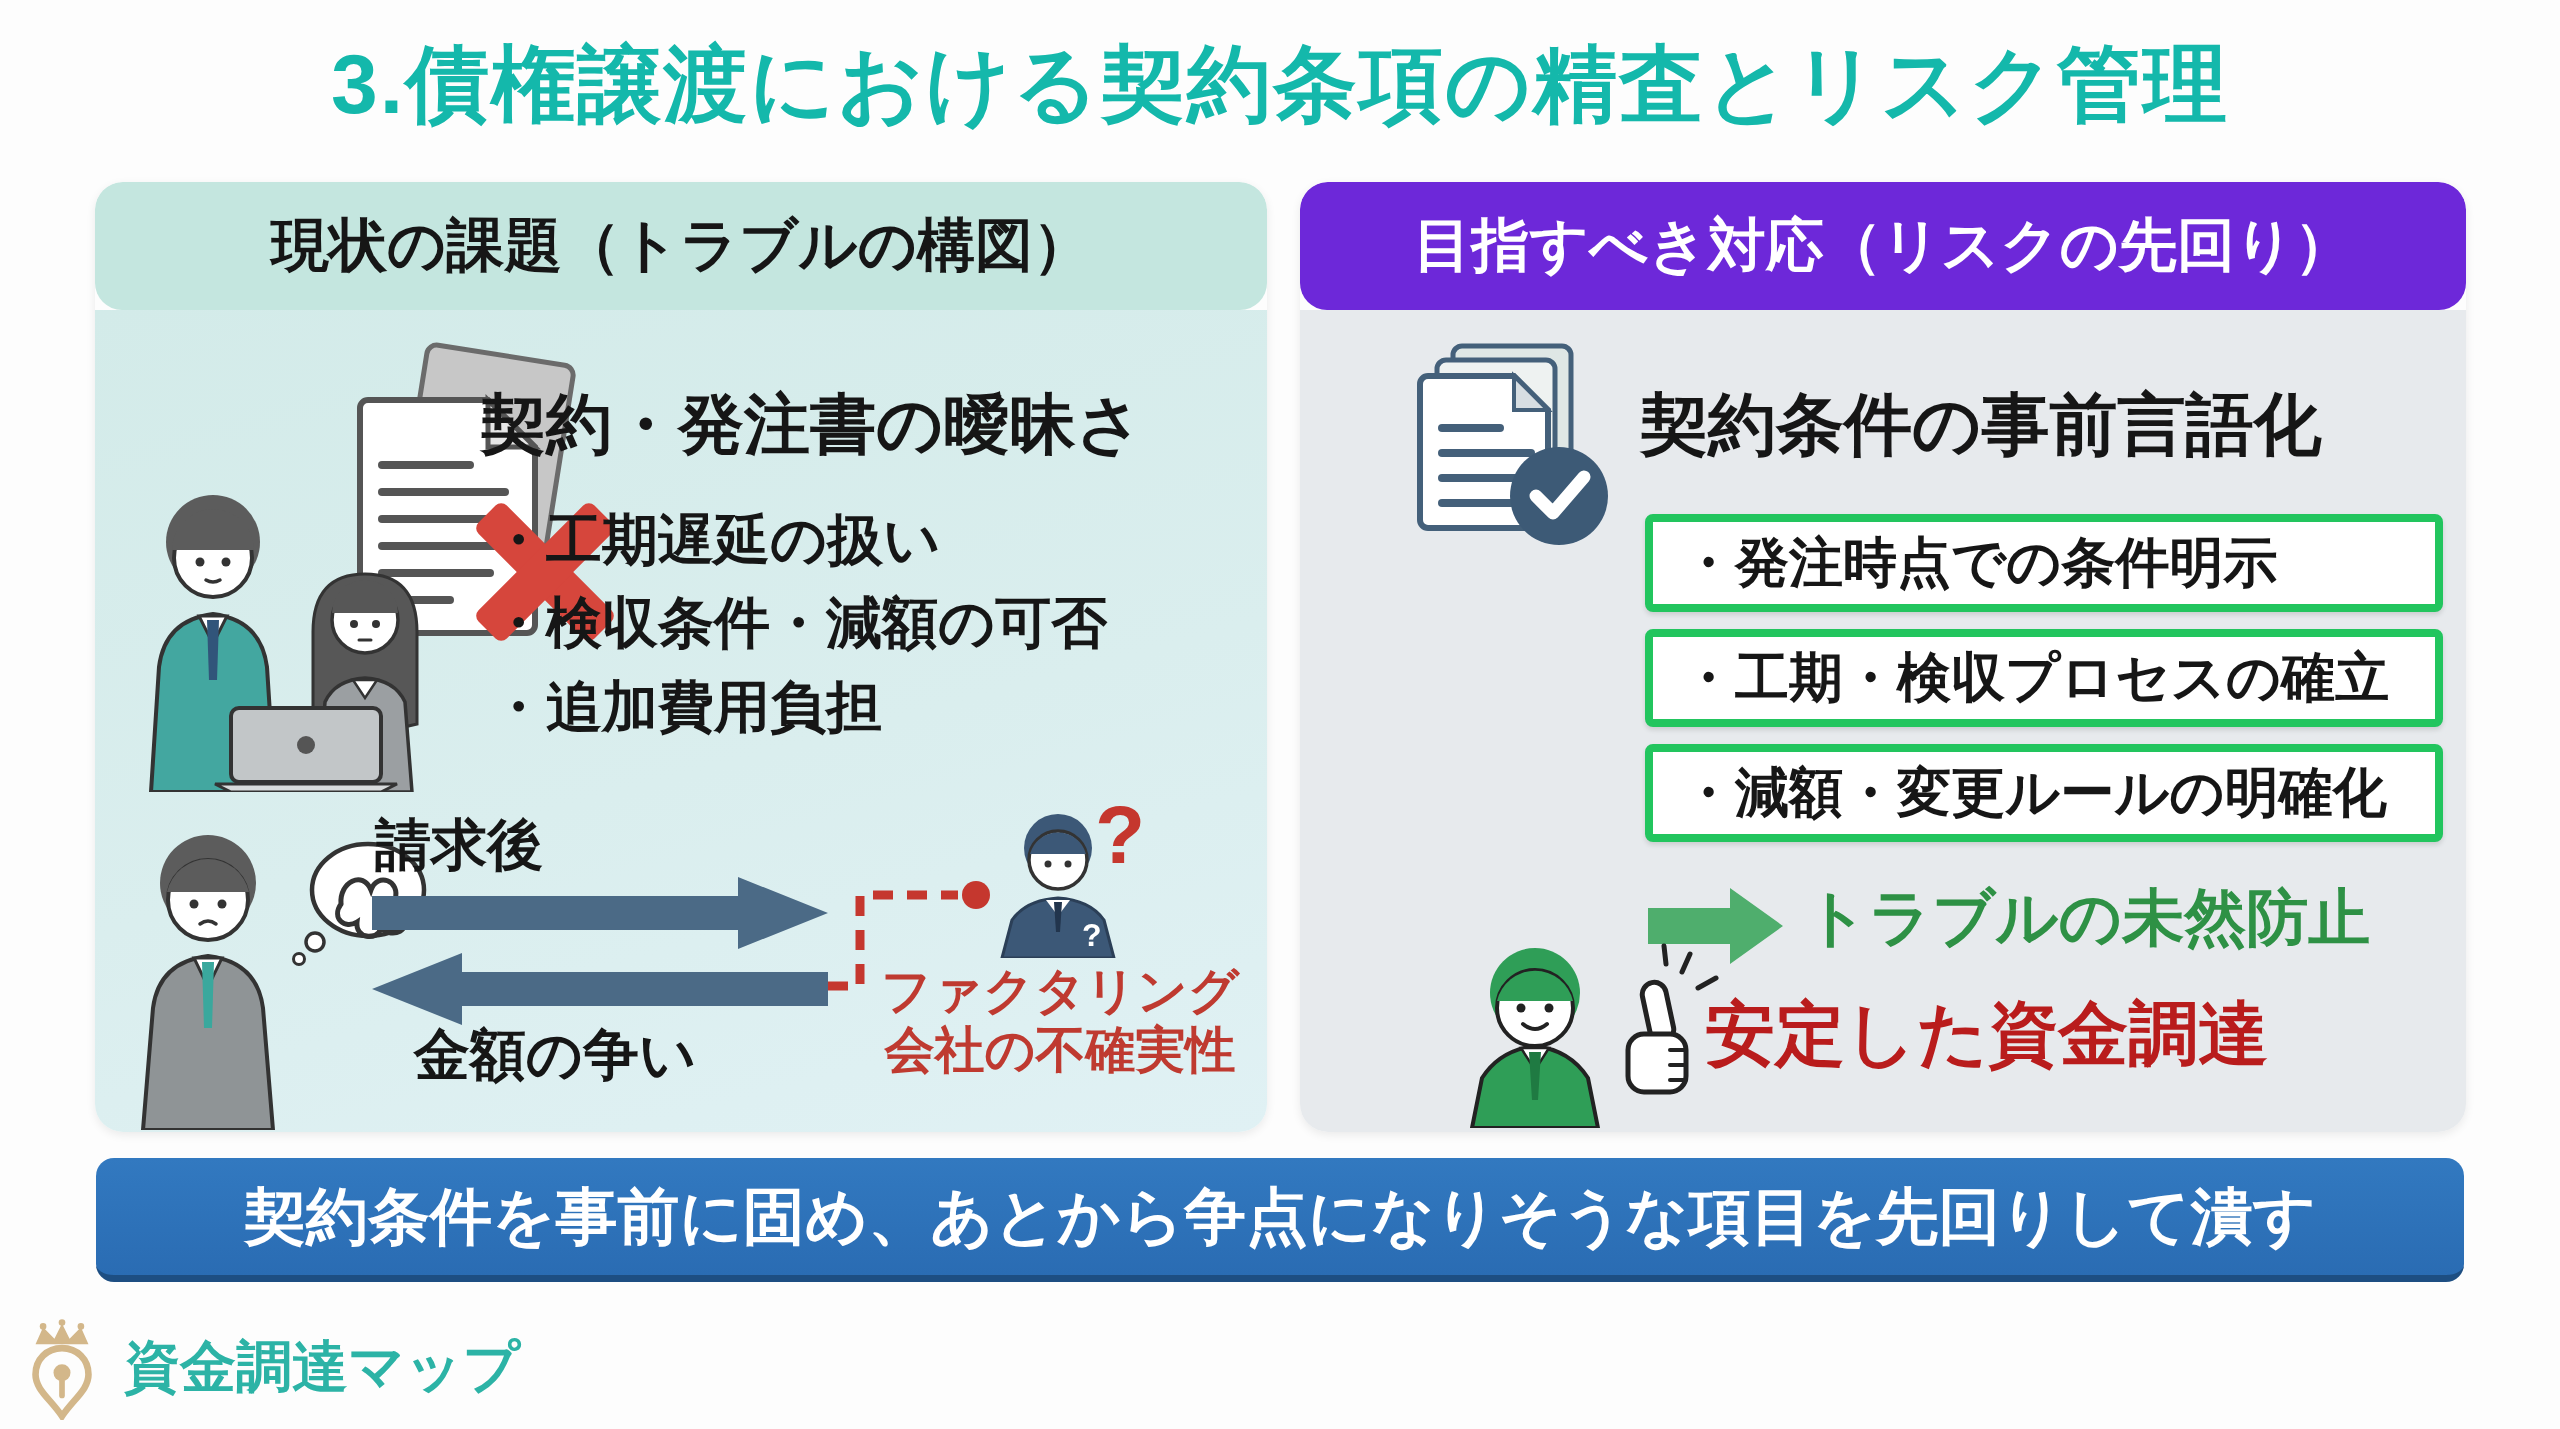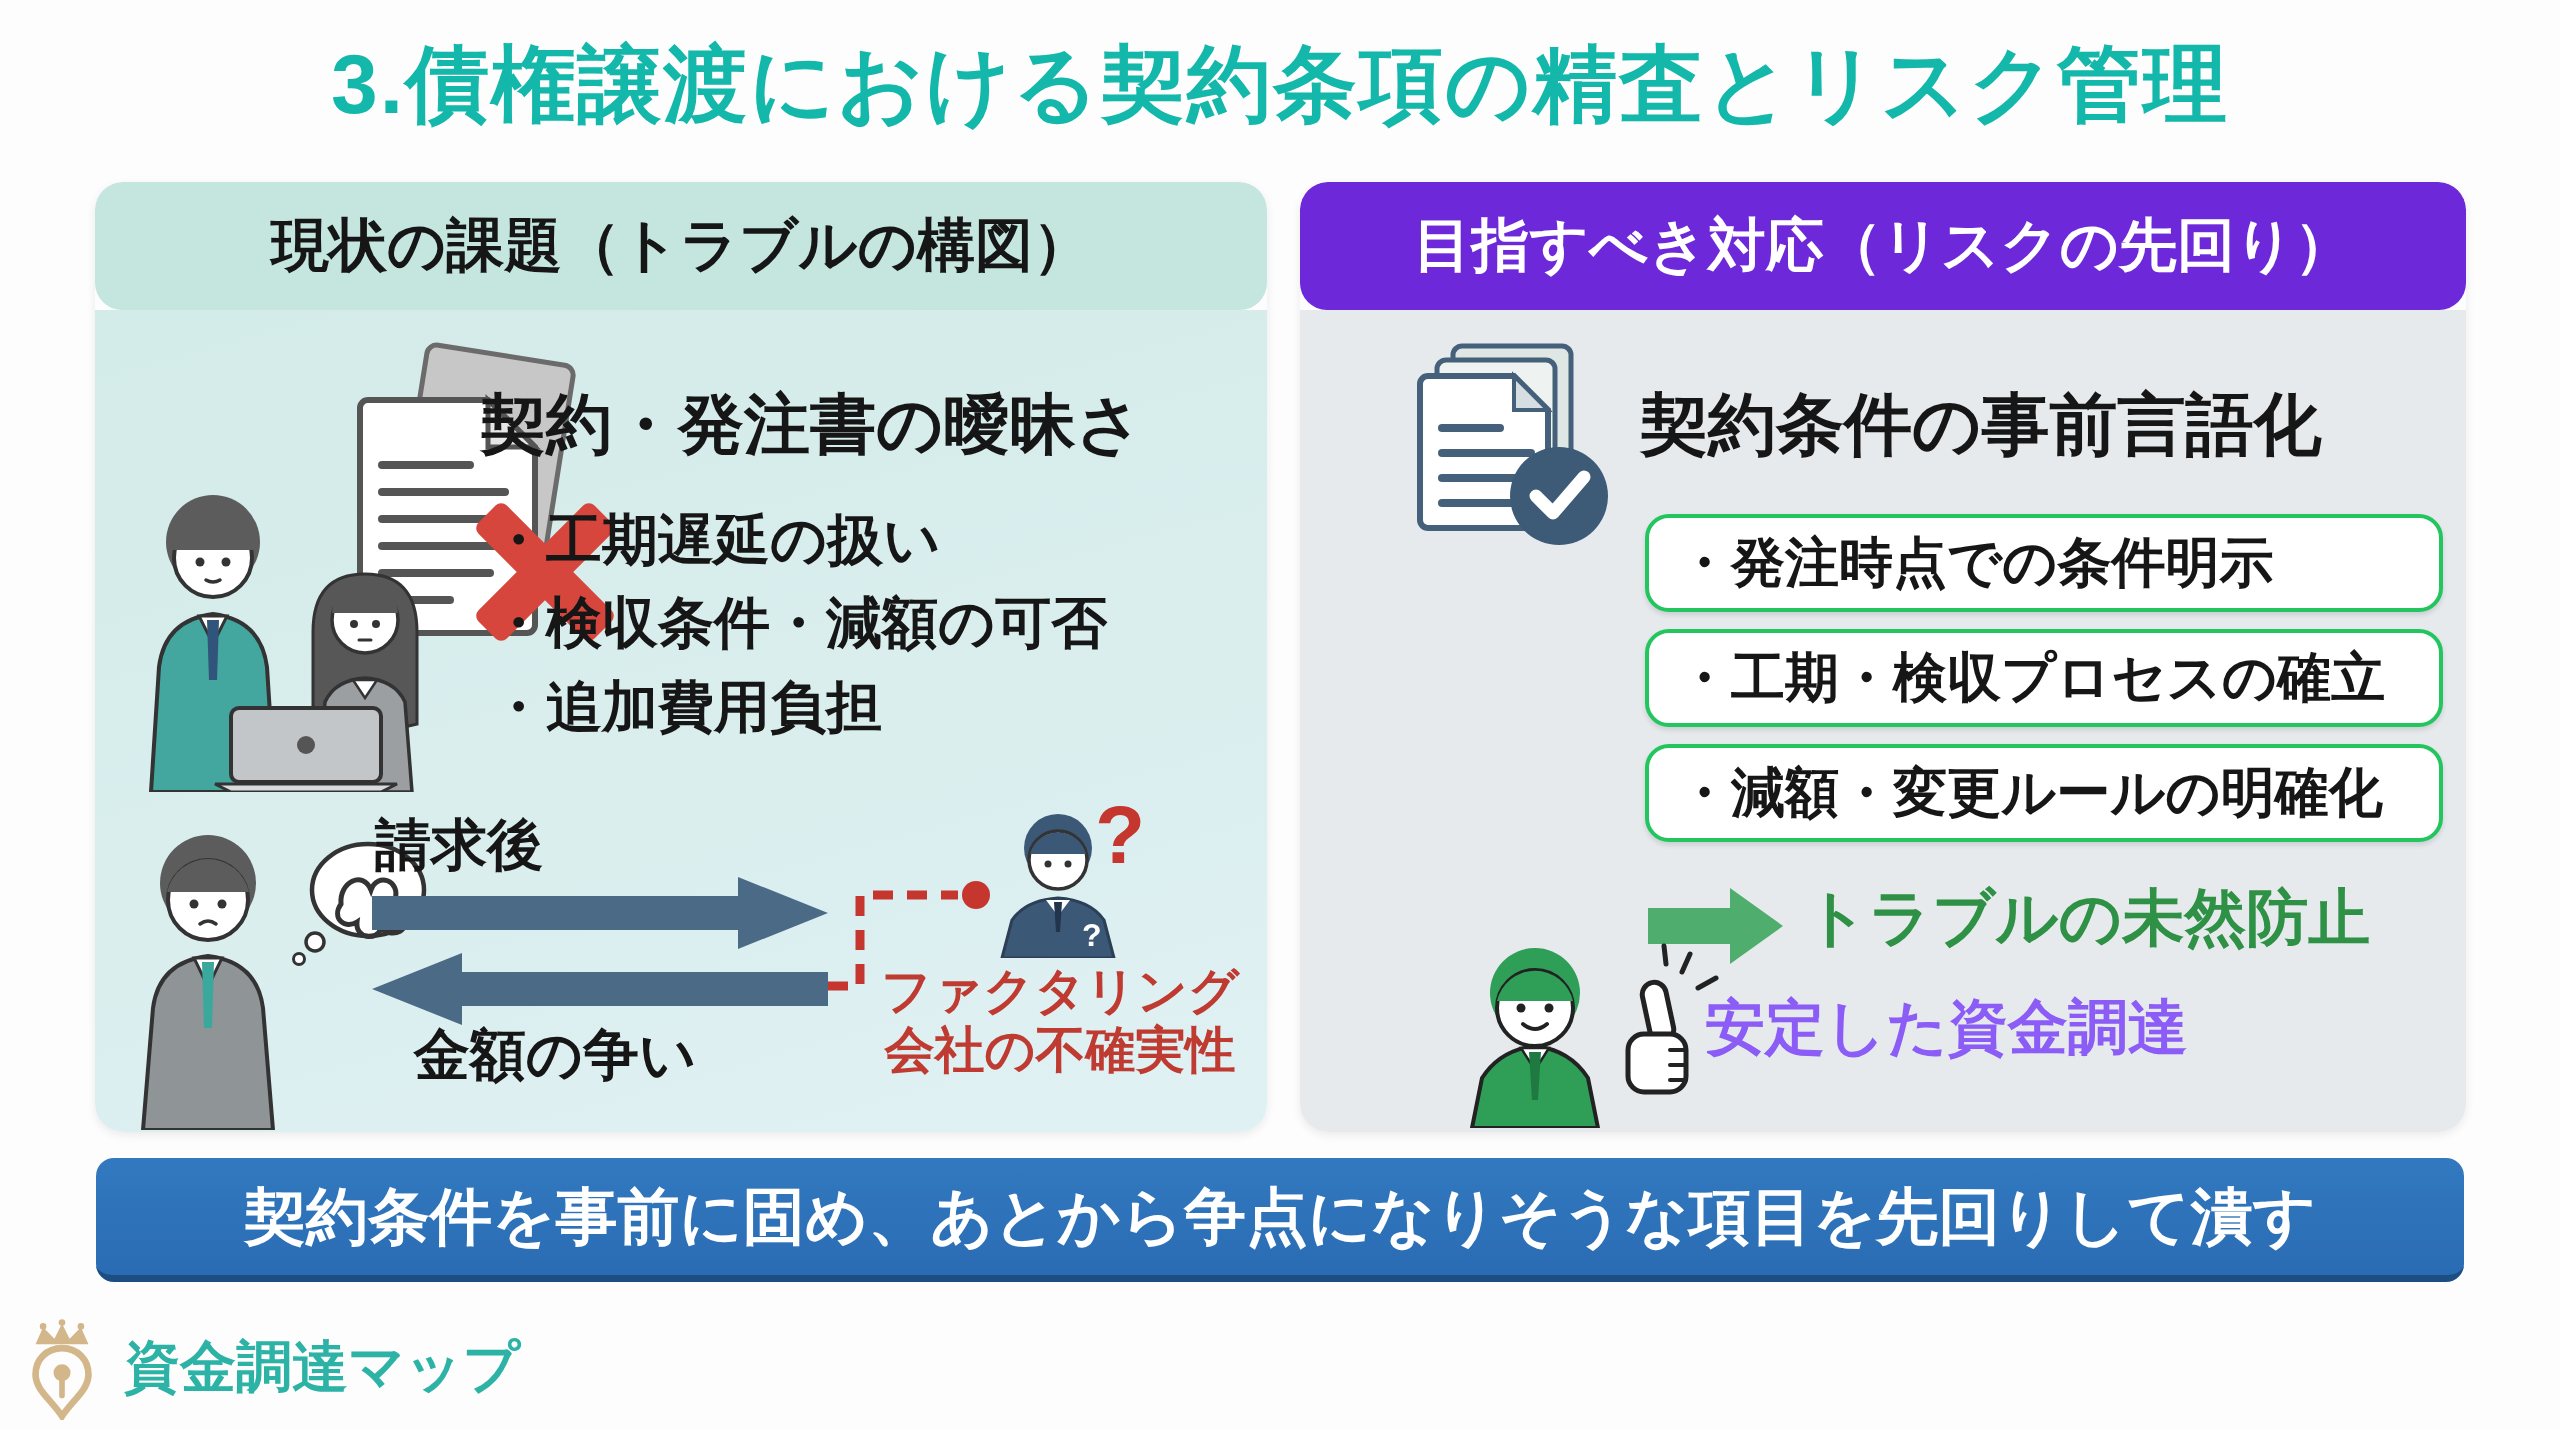--- a/index.html
+++ b/index.html
@@ -35,29 +35,29 @@
   #dispute-label{left:280px;top:708px;width:360px;text-align:center;font-size:56px;font-weight:900;color:#161616;}
   #red-connector{left:700px;top:555px;width:220px;height:140px;}
   #factoring-person{left:895px;top:498px;width:150px;height:150px;}
   #big-question{left:1000px;top:478px;font-size:82px;font-weight:900;color:#c5372e;}
   #risk-label{left:785px;top:652px;width:360px;text-align:center;font-size:50px;font-weight:900;
               color:#bf3a30;line-height:1.18;white-space:nowrap;}
 
   
   #docs-check-icon{left:95px;top:28px;width:220px;height:212px;}
   #solution-heading{left:340px;top:70px;font-size:68px;font-weight:900;color:#161616;white-space:nowrap;}
-  .solution-box{left:345px;width:798px;height:98px;background:#ffffff;border:4px solid #22c55e;
-                border-radius:24px;display:flex;align-items:center;padding-left:28px;box-sizing:border-box;
+  .solution-box{left:345px;width:798px;height:98px;background:#ffffff;border:8px solid #22c55e;
+                border-radius:8px;display:flex;align-items:center;padding-left:28px;box-sizing:border-box;
                 font-size:54px;font-weight:900;color:#161616;white-space:nowrap;
                 box-shadow:0 3px 5px rgba(0,0,0,.12);}
   #solution-box-0{top:204px;} #solution-box-1{top:319px;} #solution-box-2{top:434px;text-align:right;}
   #green-arrow{left:348px;top:578px;width:135px;height:76px;}
   #prevention-label{left:505px;top:566px;font-size:62px;font-weight:900;color:#2e9145;white-space:nowrap;}
   #thumbs-man{left:150px;top:628px;width:270px;height:190px;}
-  #funding-label{left:405px;top:678px;font-size:60px;font-weight:900;color:#8b5cf6;white-space:nowrap;}
+  #funding-label{left:405px;top:678px;font-size:70px;font-weight:900;color:#b91c1c;white-space:nowrap;}
 
   
   #bottom-banner{left:96px;top:1158px;width:2368px;height:124px;border-radius:18px;
                  background:linear-gradient(#3279c0,#2a6cb3);border-bottom:7px solid #1d4e82;
                  box-sizing:border-box;display:flex;align-items:center;justify-content:center;
                  color:#ffffff;font-size:62px;font-weight:900;white-space:nowrap;}
 
   
   #logo{left:14px;top:1316px;display:flex;align-items:center;gap:14px;}
   #logo-icon{width:96px;height:104px;}

